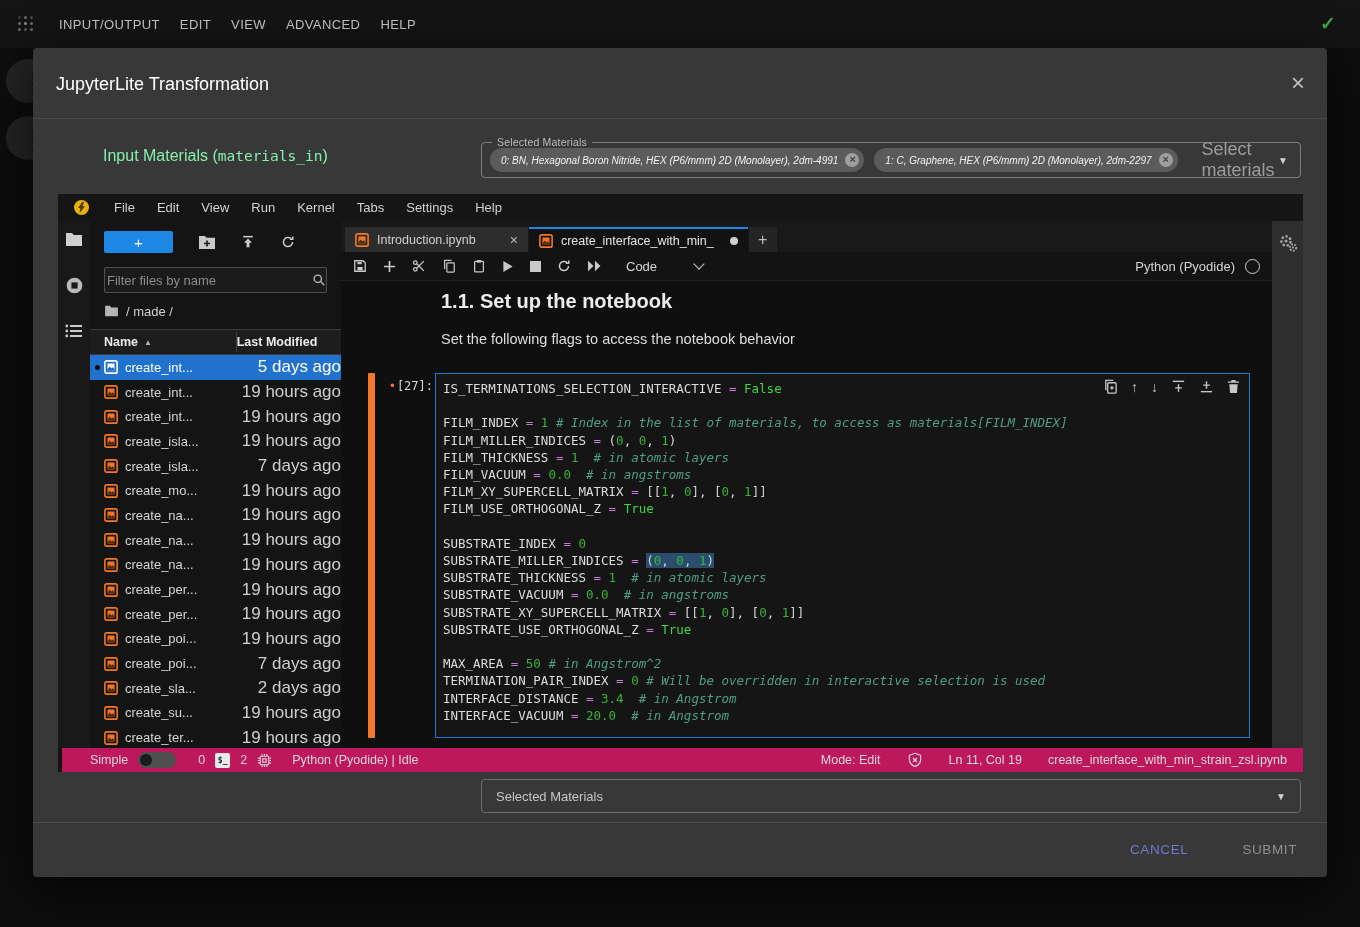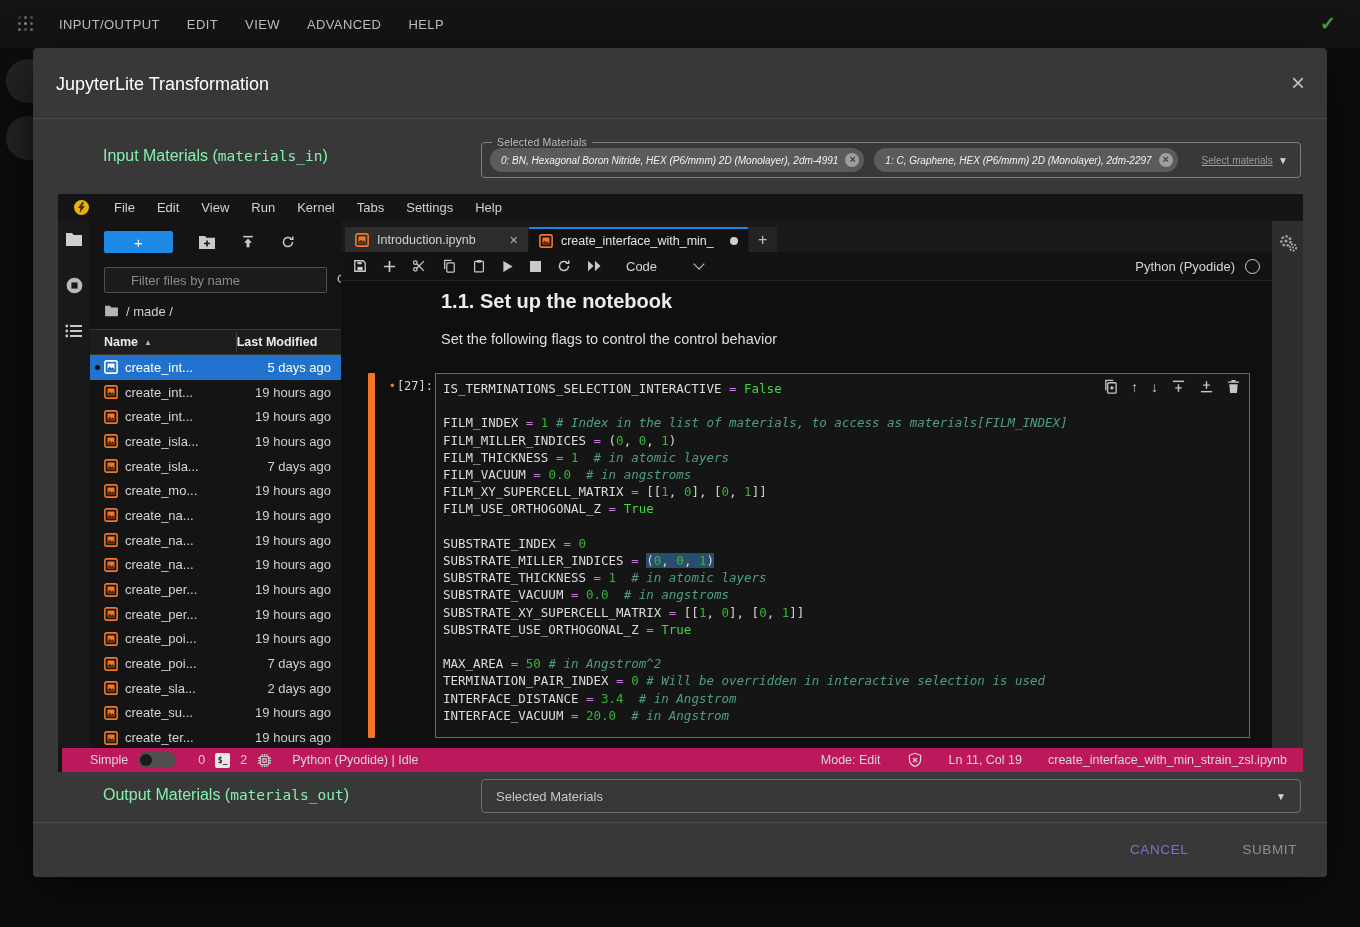--- a/index.html
+++ b/index.html
@@ -4,21 +4,21 @@
 <style>
   html,body{margin:0;padding:0;background:#000;}
   .stage{position:relative;width:1360px;height:927px;background:#0d0d0d;overflow:hidden;
          font-family:"Liberation Sans",sans-serif;-webkit-font-smoothing:antialiased;}
   
   .topbar{position:absolute;left:0;top:0;right:0;height:48px;background:#141414;display:flex;align-items:center;}
   .dots-logo{width:16px;height:16px;margin-left:18px;display:grid;grid-template-columns:repeat(3,1fr);gap:2px;}
   .dots-logo i{width:3px;height:3px;border-radius:50%;background:#6a6a6a;}
   .dots-logo i:nth-child(1){background:#3a3a3a}.dots-logo i:nth-child(3){background:#4a4a4a}
   .dots-logo i:nth-child(5){background:#8a8a8a}.dots-logo i:nth-child(8){background:#555}
-  .app-menu{display:flex;align-items:center;margin-left:21px;gap:7px;}
+  .app-menu{display:flex;align-items:center;margin-left:21px;gap:0;}
   .app-menu span{color:#c3c3c3;font-size:13px;letter-spacing:.4px;padding:0 10px;cursor:default;}
   .app-menu span:first-child{padding-left:4px;}
   .top-check{position:absolute;right:24px;top:12px;color:#43a047;font-size:19px;font-weight:bold;}
   .bg-circle{position:absolute;width:44px;height:44px;border-radius:50%;background:#242424;}
   .bg-circle i{position:absolute;width:4px;height:4px;border-radius:50%;background:#111;left:26px;}
   .bg-circle i:nth-child(1){top:14px}.bg-circle i:nth-child(2){top:23px}.bg-circle i:nth-child(3){top:32px}
   
   .dialog{position:absolute;left:33px;top:48px;width:1294px;height:829px;background:#383838;border-radius:4px;
           box-shadow:0 12px 48px rgba(0,0,0,.65);}
   .dlg-header{position:absolute;left:0;top:0;right:0;height:70px;border-bottom:1px solid #494949;}
@@ -30,21 +30,21 @@
   .lbl-output{top:729px;height:36px;line-height:36px;}
   
   .materials-fieldset{position:absolute;left:448px;top:94px;width:820px;height:36px;border:1px solid #7d7d7d;
           border-radius:4px;display:flex;align-items:center;padding:0 12px 0 8px;box-sizing:border-box;}
   .materials-fieldset .legend{position:absolute;top:-7px;left:10px;background:#383838;padding:0 5px;
           font-size:10.5px;color:#bdbdbd;letter-spacing:.2px;}
   .chip{height:24px;border-radius:12px;background:#5b5b5b;color:#f2f2f2;font-size:10px;display:flex;
         align-items:center;padding:0 5px 0 11px;margin-right:10px;white-space:nowrap;cursor:pointer;font-style:italic;}
   .chip .x{width:14px;height:14px;border-radius:50%;background:#9e9e9e;color:#424242;font-size:11px;
         line-height:13px;text-align:center;margin-left:7px;font-weight:bold;}
-  .sel-placeholder{color:#9c9c9c;font-size:10px;margin-left:14px;flex:1;text-decoration:underline;}
+  .sel-placeholder{color:#9c9c9c;font-size:18px;margin-left:14px;flex:1;}
   .dd-arrow{color:#d2d2d2;font-size:10px;}
   
   .output-select{position:absolute;left:448px;top:731px;width:820px;height:34px;border:1px solid #6f6f6f;
         border-radius:4px;display:flex;align-items:center;padding:0 14px;box-sizing:border-box;cursor:pointer;}
   .output-select span{color:#c6c6c6;font-size:13px;flex:1;}
   .dlg-footer-line{position:absolute;left:0;right:0;top:774px;border-top:1px solid #4d4d4d;}
   .dlg-footer{position:absolute;left:0;right:0;top:774px;height:55px;display:flex;align-items:center;
         justify-content:flex-end;gap:42px;padding-right:24px;}
   .btn-text{font-size:13.5px;font-weight:500;letter-spacing:.6px;cursor:pointer;background:none;border:none;}
   .btn-cancel{color:#7177cd;}
@@ -60,36 +60,36 @@
   
   .activity{width:32px;background:#191919;display:flex;flex-direction:column;align-items:center;
         padding-top:11px;gap:29px;color:#c9c9c9;}
   
   .fb{width:251px;background:#141414;display:flex;flex-direction:column;overflow:hidden;}
   .fb-toolbar{height:42px;display:flex;align-items:center;padding-left:14px;color:#c9c9c9;}
   .fb-new{width:69px;height:22px;background:#1e88e5;border-radius:2px;color:#fff;font-size:15px;
         display:flex;align-items:center;justify-content:center;cursor:pointer;}
   .fb-toolbar .tico{margin-left:26px;cursor:pointer;display:flex;}
   .fb-filter{margin:4px 14px 0;height:26px;border:1px solid #505050;border-radius:2px;background:#1b1b1b;
-        display:flex;align-items:center;padding:0 24px;box-sizing:border-box;gap:27px;}
+        display:flex;align-items:center;padding:0 0;box-sizing:border-box;gap:27px;}
   .fb-filter input{flex:1;background:none;border:none;outline:none;color:#cfcfcf;font-size:13px;
         font-family:"Liberation Sans",sans-serif;}
   .fb-filter input::placeholder{color:#8b8b8b;}
   .fb-crumb{height:36px;display:flex;align-items:center;padding-left:14px;gap:7px;color:#d0d0d0;font-size:13px;}
   .fb-head{height:24px;display:flex;align-items:center;background:#1d1d1d;border-top:1px solid #3a3a3a;
         border-bottom:1px solid #3a3a3a;color:#eaeaea;font-size:12.5px;font-weight:bold;position:relative;}
   .fb-head .hname{padding-left:14px;display:flex;align-items:center;gap:6px;flex:1;}
   .fb-head .hsort{font-size:8px;color:#b5b5b5;}
   .fb-head .hdiv{position:absolute;left:146px;top:2px;bottom:2px;width:1px;background:#3f3f3f;}
   .fb-head .hmod{width:104px;text-align:center;padding-right:12px;}
   .fb-rows{flex:1;overflow:hidden;}
   .fb-row{height:24.7px;display:flex;align-items:center;padding-left:14px;gap:7px;position:relative;
         color:#d6d6d6;font-size:13px;cursor:pointer;}
   .fb-row .fname{flex:1;white-space:nowrap;overflow:hidden;}
-  .fb-row .fdate{padding-right:10px;text-align:right;min-width:92px;color:#cfcfcf;font-size:13px;}
+  .fb-row .fdate{text-align:right;min-width:92px;color:#cfcfcf;font-size:17px;}
   .fb-row.selected{background:#2172cd;color:#fff;}
   .fb-row.selected .fdate{color:#fff;}
   .fb-row .odot{position:absolute;left:5px;top:10px;width:5px;height:5px;border-radius:50%;background:#0e0e0e;}
   
   .main{flex:1;display:flex;flex-direction:column;background:#0f0f0f;min-width:0;}
   .tabbar{height:31px;background:#191919;display:flex;align-items:flex-end;padding-left:4px;gap:1px;}
   .tab{height:25px;display:flex;align-items:center;padding:0 10px;gap:8px;font-size:12.5px;color:#cfcfcf;
         background:#2d2d2d;box-sizing:border-box;cursor:pointer;}
   .tab .tlabel{white-space:nowrap;}
   .tab .tclose{color:#b9b9b9;font-size:14px;margin-left:26px;}
@@ -549,21 +549,21 @@
               <span class="chev"></span>
             </div>
             <div class="kernel-right">
               <span>Python (Pyodide)</span>
               <span class="kcircle"></span>
             </div>
           </div>
 
           <div class="nb-content">
             <div class="md-heading">1.1. Set up the notebook</div>
-            <div class="md-sub">Set the following flags to control the control behavior</div>
+            <div class="md-sub">Set the following flags to access the notebook behavior</div>
             <div class="collapser"></div>
             <div class="prompt"><span class="rdot">•</span><span>[27]:</span></div>
             <div class="editor">
               <pre class="code" id="code"><div class="code-line"><span class="v">IS_TERMINATIONS_SELECTION_INTERACTIVE </span><span class="o">= </span><span class="k">False</span></div><div class="code-line">&nbsp;</div><div class="code-line"><span class="v">FILM_INDEX </span><span class="o">= </span><span class="n">1 </span><span class="c"># Index in the list of materials, to access as materials[FILM_INDEX]</span></div><div class="code-line"><span class="v">FILM_MILLER_INDICES </span><span class="o">= </span><span class="p">(</span><span class="n">0</span><span class="p">, </span><span class="n">0</span><span class="p">, </span><span class="n">1</span><span class="p">)</span></div><div class="code-line"><span class="v">FILM_THICKNESS </span><span class="o">= </span><span class="n">1</span><span class="p">  </span><span class="c"># in atomic layers</span></div><div class="code-line"><span class="v">FILM_VACUUM </span><span class="o">= </span><span class="n">0.0</span><span class="p">  </span><span class="c"># in angstroms</span></div><div class="code-line"><span class="v">FILM_XY_SUPERCELL_MATRIX </span><span class="o">= </span><span class="p">[[</span><span class="n">1</span><span class="p">, </span><span class="n">0</span><span class="p">], [</span><span class="n">0</span><span class="p">, </span><span class="n">1</span><span class="p">]]</span></div><div class="code-line"><span class="v">FILM_USE_ORTHOGONAL_Z </span><span class="o">= </span><span class="k">True</span></div><div class="code-line">&nbsp;</div><div class="code-line"><span class="v">SUBSTRATE_INDEX </span><span class="o">= </span><span class="n">0</span></div><div class="code-line"><span class="v">SUBSTRATE_MILLER_INDICES </span><span class="o">= </span><span class="ps">(</span><span class="ns">0</span><span class="ps">, </span><span class="ns">0</span><span class="ps">, </span><span class="ns">1</span><span class="ps">)</span></div><div class="code-line"><span class="v">SUBSTRATE_THICKNESS </span><span class="o">= </span><span class="n">1</span><span class="p">  </span><span class="c"># in atomic layers</span></div><div class="code-line"><span class="v">SUBSTRATE_VACUUM </span><span class="o">= </span><span class="n">0.0</span><span class="p">  </span><span class="c"># in angstroms</span></div><div class="code-line"><span class="v">SUBSTRATE_XY_SUPERCELL_MATRIX </span><span class="o">= </span><span class="p">[[</span><span class="n">1</span><span class="p">, </span><span class="n">0</span><span class="p">], [</span><span class="n">0</span><span class="p">, </span><span class="n">1</span><span class="p">]]</span></div><div class="code-line"><span class="v">SUBSTRATE_USE_ORTHOGONAL_Z </span><span class="o">= </span><span class="k">True</span></div><div class="code-line">&nbsp;</div><div class="code-line"><span class="v">MAX_AREA </span><span class="o">= </span><span class="n">50 </span><span class="c"># in Angstrom^2</span></div><div class="code-line"><span class="v">TERMINATION_PAIR_INDEX </span><span class="o">= </span><span class="n">0 </span><span class="c"># Will be overridden in interactive selection is used</span></div><div class="code-line"><span class="v">INTERFACE_DISTANCE </span><span class="o">= </span><span class="n">3.4</span><span class="p">  </span><span class="c"># in Angstrom</span></div><div class="code-line"><span class="v">INTERFACE_VACUUM </span><span class="o">= </span><span class="n">20.0</span><span class="p">  </span><span class="c"># in Angstrom</span></div></pre>
               <div class="cell-tools">
                 <span>
                   <svg width="15" height="15" viewBox="0 0 16 16" fill="none" stroke="#c6c6c6" stroke-width="1.4">
                       <rect x="5" y="4" width="9" height="11" rx="1"></rect>
                       <path d="M3 12V1.5h8"></path>
                       <path d="M9.5 7.5v4M7.5 9.5h4"></path>
@@ -629,23 +629,20 @@
                 <path d="M8 1.3l5.6 2v4.2c0 3.4-2.5 5.9-5.6 7-3.1-1.1-5.6-3.6-5.6-7V3.3z"></path>
                 <path d="M6 6l4 4M10 6l-4 4"></path>
               </svg>
           </span>
           <span>Ln 11, Col 19</span>
           <span>create_interface_with_min_strain_zsl.ipynb</span>
         </div>
       </div>
     </div>
 
-    <div class="section-label lbl-output">
-      <span>Output Materials (</span><span class="mono">materials_out</span><span>)</span>
-    </div>
     <div class="output-select">
       <span>Selected Materials</span>
       <div class="dd-arrow">▼</div>
     </div>
 
     <div class="dlg-footer-line"></div>
     <div class="dlg-footer">
       <button class="btn-text btn-cancel">CANCEL</button>
       <button class="btn-text btn-submit">SUBMIT</button>
     </div>

